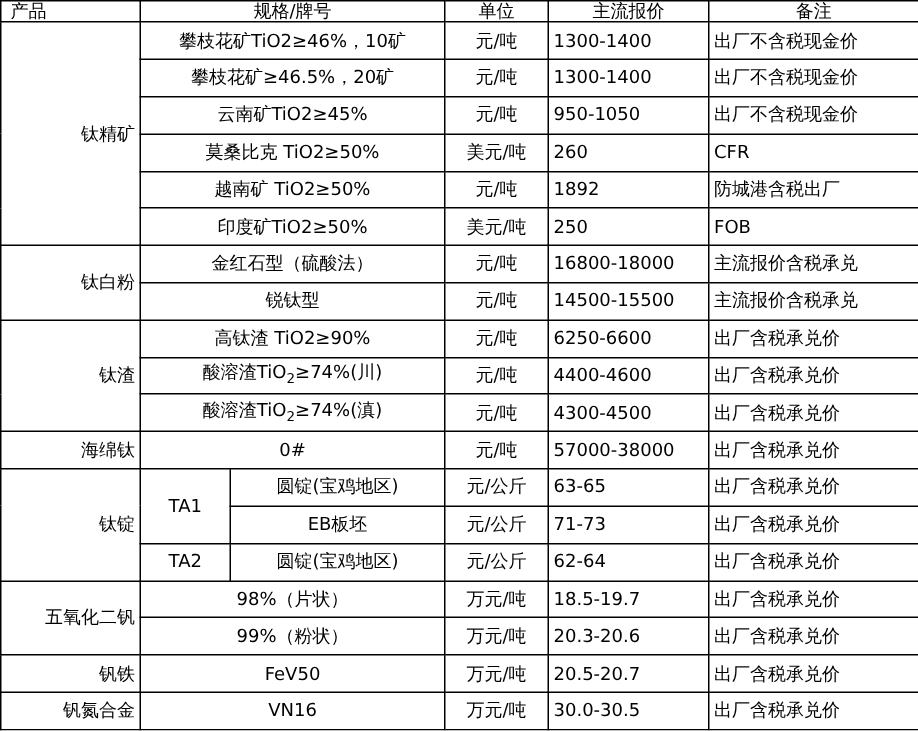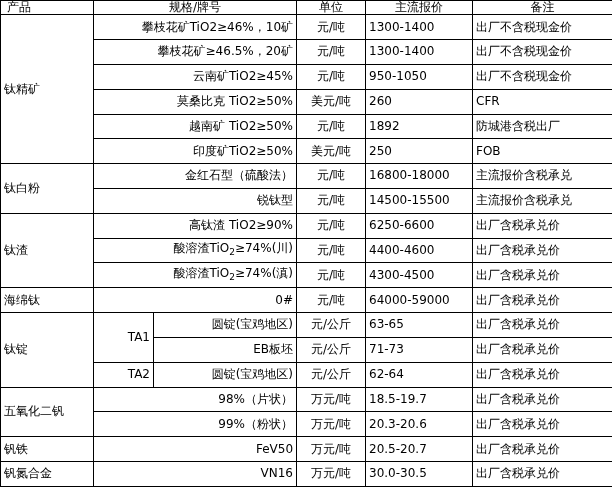--- a/index.html
+++ b/index.html
@@ -39,26 +39,26 @@
   th.hdr {
     text-align: center;
     font-weight: bold;
     font-size: 13px;
   }
   th.hdr.left {
     text-align: left;
     padding-left: 6px;
   }
   td.cat {
-    text-align: left;
+    text-align: right;
     font-weight: bold;
     font-size: 13px;
   }
   td.spec {
-    text-align: right;
+    text-align: center;
     font-size: 12px;
   }
   td.unit {
     text-align: center;
     font-size: 12px;
   }
   td.price {
     text-align: left;
     font-size: 12px;
     padding-left: 5px;
@@ -165,21 +165,21 @@
         <tr style="height: 24px;">
           <td class="spec cell-pad-left" colspan="2">酸溶渣TiO<span class="sub">2</span>≥74%(滇)</td>
           <td class="unit">元/吨</td>
           <td class="price">4300-4500</td>
           <td class="remark">出厂含税承兑价</td>
         </tr>
         <tr style="height: 24px;">
           <td class="cat" rowspan="1">海绵钛</td>
           <td class="spec cell-pad-left" colspan="2">0#</td>
           <td class="unit">元/吨</td>
-          <td class="price">64000-59000</td>
+          <td class="price">57000-38000</td>
           <td class="remark">出厂含税承兑价</td>
         </tr>
         <tr style="height: 24px;">
           <td class="cat" rowspan="3">钛锭</td>
           <td class="spec cell-pad-left" rowspan="2">TA1</td>
           <td class="spec">圆锭(宝鸡地区)</td>
           <td class="unit">元/公斤</td>
           <td class="price">63-65</td>
           <td class="remark">出厂含税承兑价</td>
         </tr>

